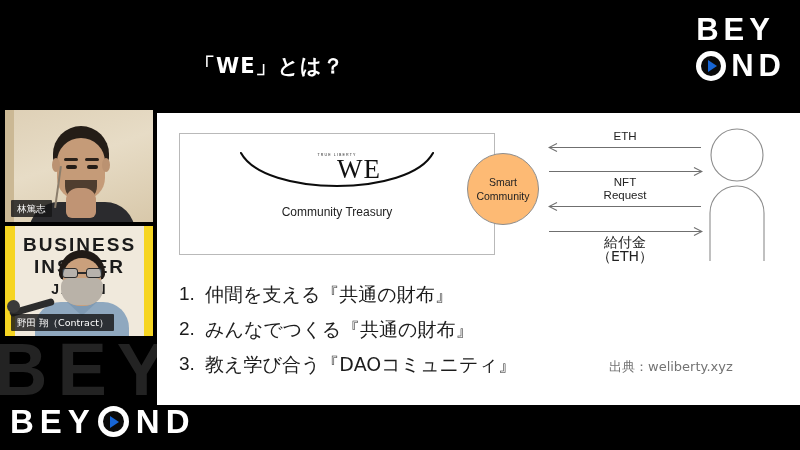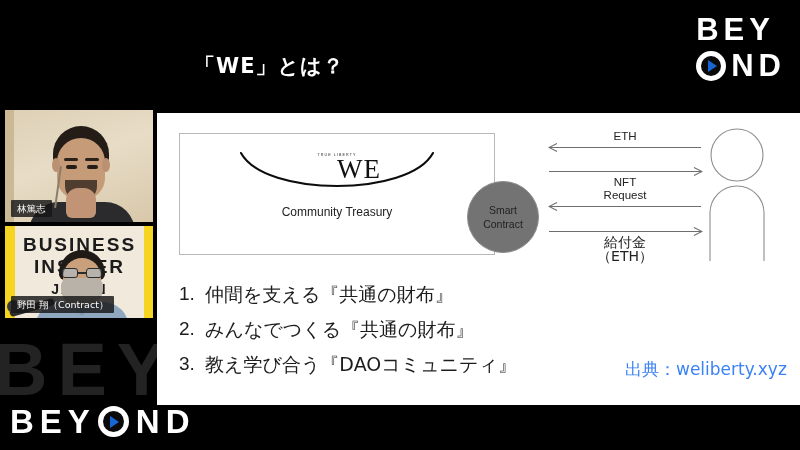--- a/index.html
+++ b/index.html
@@ -85,22 +85,22 @@
   }
   .we-bowl{
     position:absolute;left:22px;top:38px;width:316px;height:48px;
   }
   .treasury-label{
     position:absolute;left:22px;top:92px;width:316px;text-align:center;
     font-size:12px;color:#222;font-family:"Liberation Sans",sans-serif;
   }
 
   .sc-circle{
-    position:absolute;left:310px;top:68px;width:72px;height:72px;
-    border:1px solid #8d8d8d;border-radius:50%;background:#737373;
+    position:absolute;left:310px;top:40px;width:72px;height:72px;
+    border:1px solid #8d8d8d;border-radius:50%;background:#fdba74;
     display:flex;flex-direction:column;align-items:center;justify-content:center;
     font-size:10.5px;color:#222;line-height:14px;text-align:left;
     font-family:"Liberation Sans",sans-serif;box-sizing:border-box;
   }
 
   .person{position:absolute;left:549px;top:14px;width:62px;height:134px;}
 
   .flow{position:absolute;}
   .flow .lbl{
     position:absolute;width:100%;text-align:center;font-size:11.5px;color:#222;
@@ -114,28 +114,28 @@
 
   
   .list{position:absolute;left:22px;top:168px;width:470px;}
   .list-item{
     display:flex;align-items:flex-start;margin-bottom:9px;
     font-size:19px;color:#1c1c1c;line-height:26px;
     font-family:"DejaVu Sans","Liberation Sans",sans-serif;
   }
   .list-item .num{width:26px;flex:0 0 26px;font-family:"Liberation Sans",sans-serif;}
   .source{
-    position:absolute;left:468px;top:245px;font-size:17px;color:#3b82f6;
+    position:absolute;left:452px;top:245px;font-size:13px;color:#737373;
     font-family:"DejaVu Sans","Liberation Sans",sans-serif;white-space:nowrap;
   }
 
   
   .cam{position:absolute;left:5px;width:148px;overflow:hidden;background:#000;}
   .cam1{top:110px;height:112px;}
-  .cam2{top:226px;height:92px;}
+  .cam2{top:226px;height:110px;}
 
   .cam-inner{position:absolute;inset:0;overflow:hidden;}
 
   
   .c1-wall{position:absolute;inset:0;background:linear-gradient(160deg,#ded0b6 0%,#e7dcc6 45%,#d8c8aa 100%);}
   .c1-wall::before{content:"";position:absolute;left:0;top:0;width:9px;height:100%;background:#cbb894;}
   .c1-hair{position:absolute;left:48px;top:16px;width:56px;height:42px;background:#241d17;border-radius:28px 28px 10px 10px;}
   .c1-face{position:absolute;left:52px;top:28px;width:48px;height:62px;background:#c59b78;border-radius:24px 24px 22px 22px;}
   .c1-ear-l{position:absolute;left:47px;top:48px;width:8px;height:14px;background:#bb9271;border-radius:50%;}
   .c1-ear-r{position:absolute;left:97px;top:48px;width:8px;height:14px;background:#bb9271;border-radius:50%;}
@@ -211,21 +211,21 @@
 
       <div class="we-logo">
         <div class="we-sub">TRUE LIBERTY</div>
         <div class="we-main">WE</div>
       </div>
 
       <div class="treasury-label">Community Treasury</div>
 
       <div class="sc-circle">
         <span>Smart</span>
-        <span>Contract</span>
+        <span>Community</span>
       </div>
 
       <svg class="person" viewBox="0 0 62 134">
         <circle cx="31" cy="28" r="26" fill="#fff" stroke="#8d8d8d" stroke-width="1.1"></circle>
         <path d="M4 134 L4 86 A27 27 0 0 1 58 86 L58 134" fill="#fff" stroke="#8d8d8d" stroke-width="1.1"></path>
       </svg>
 
       <div class="flow" style="left:392px;top:34px;width:152px;height:1px;">
         <div class="lbl" style="top:-18px;">ETH</div>
         <div class="line"></div>

